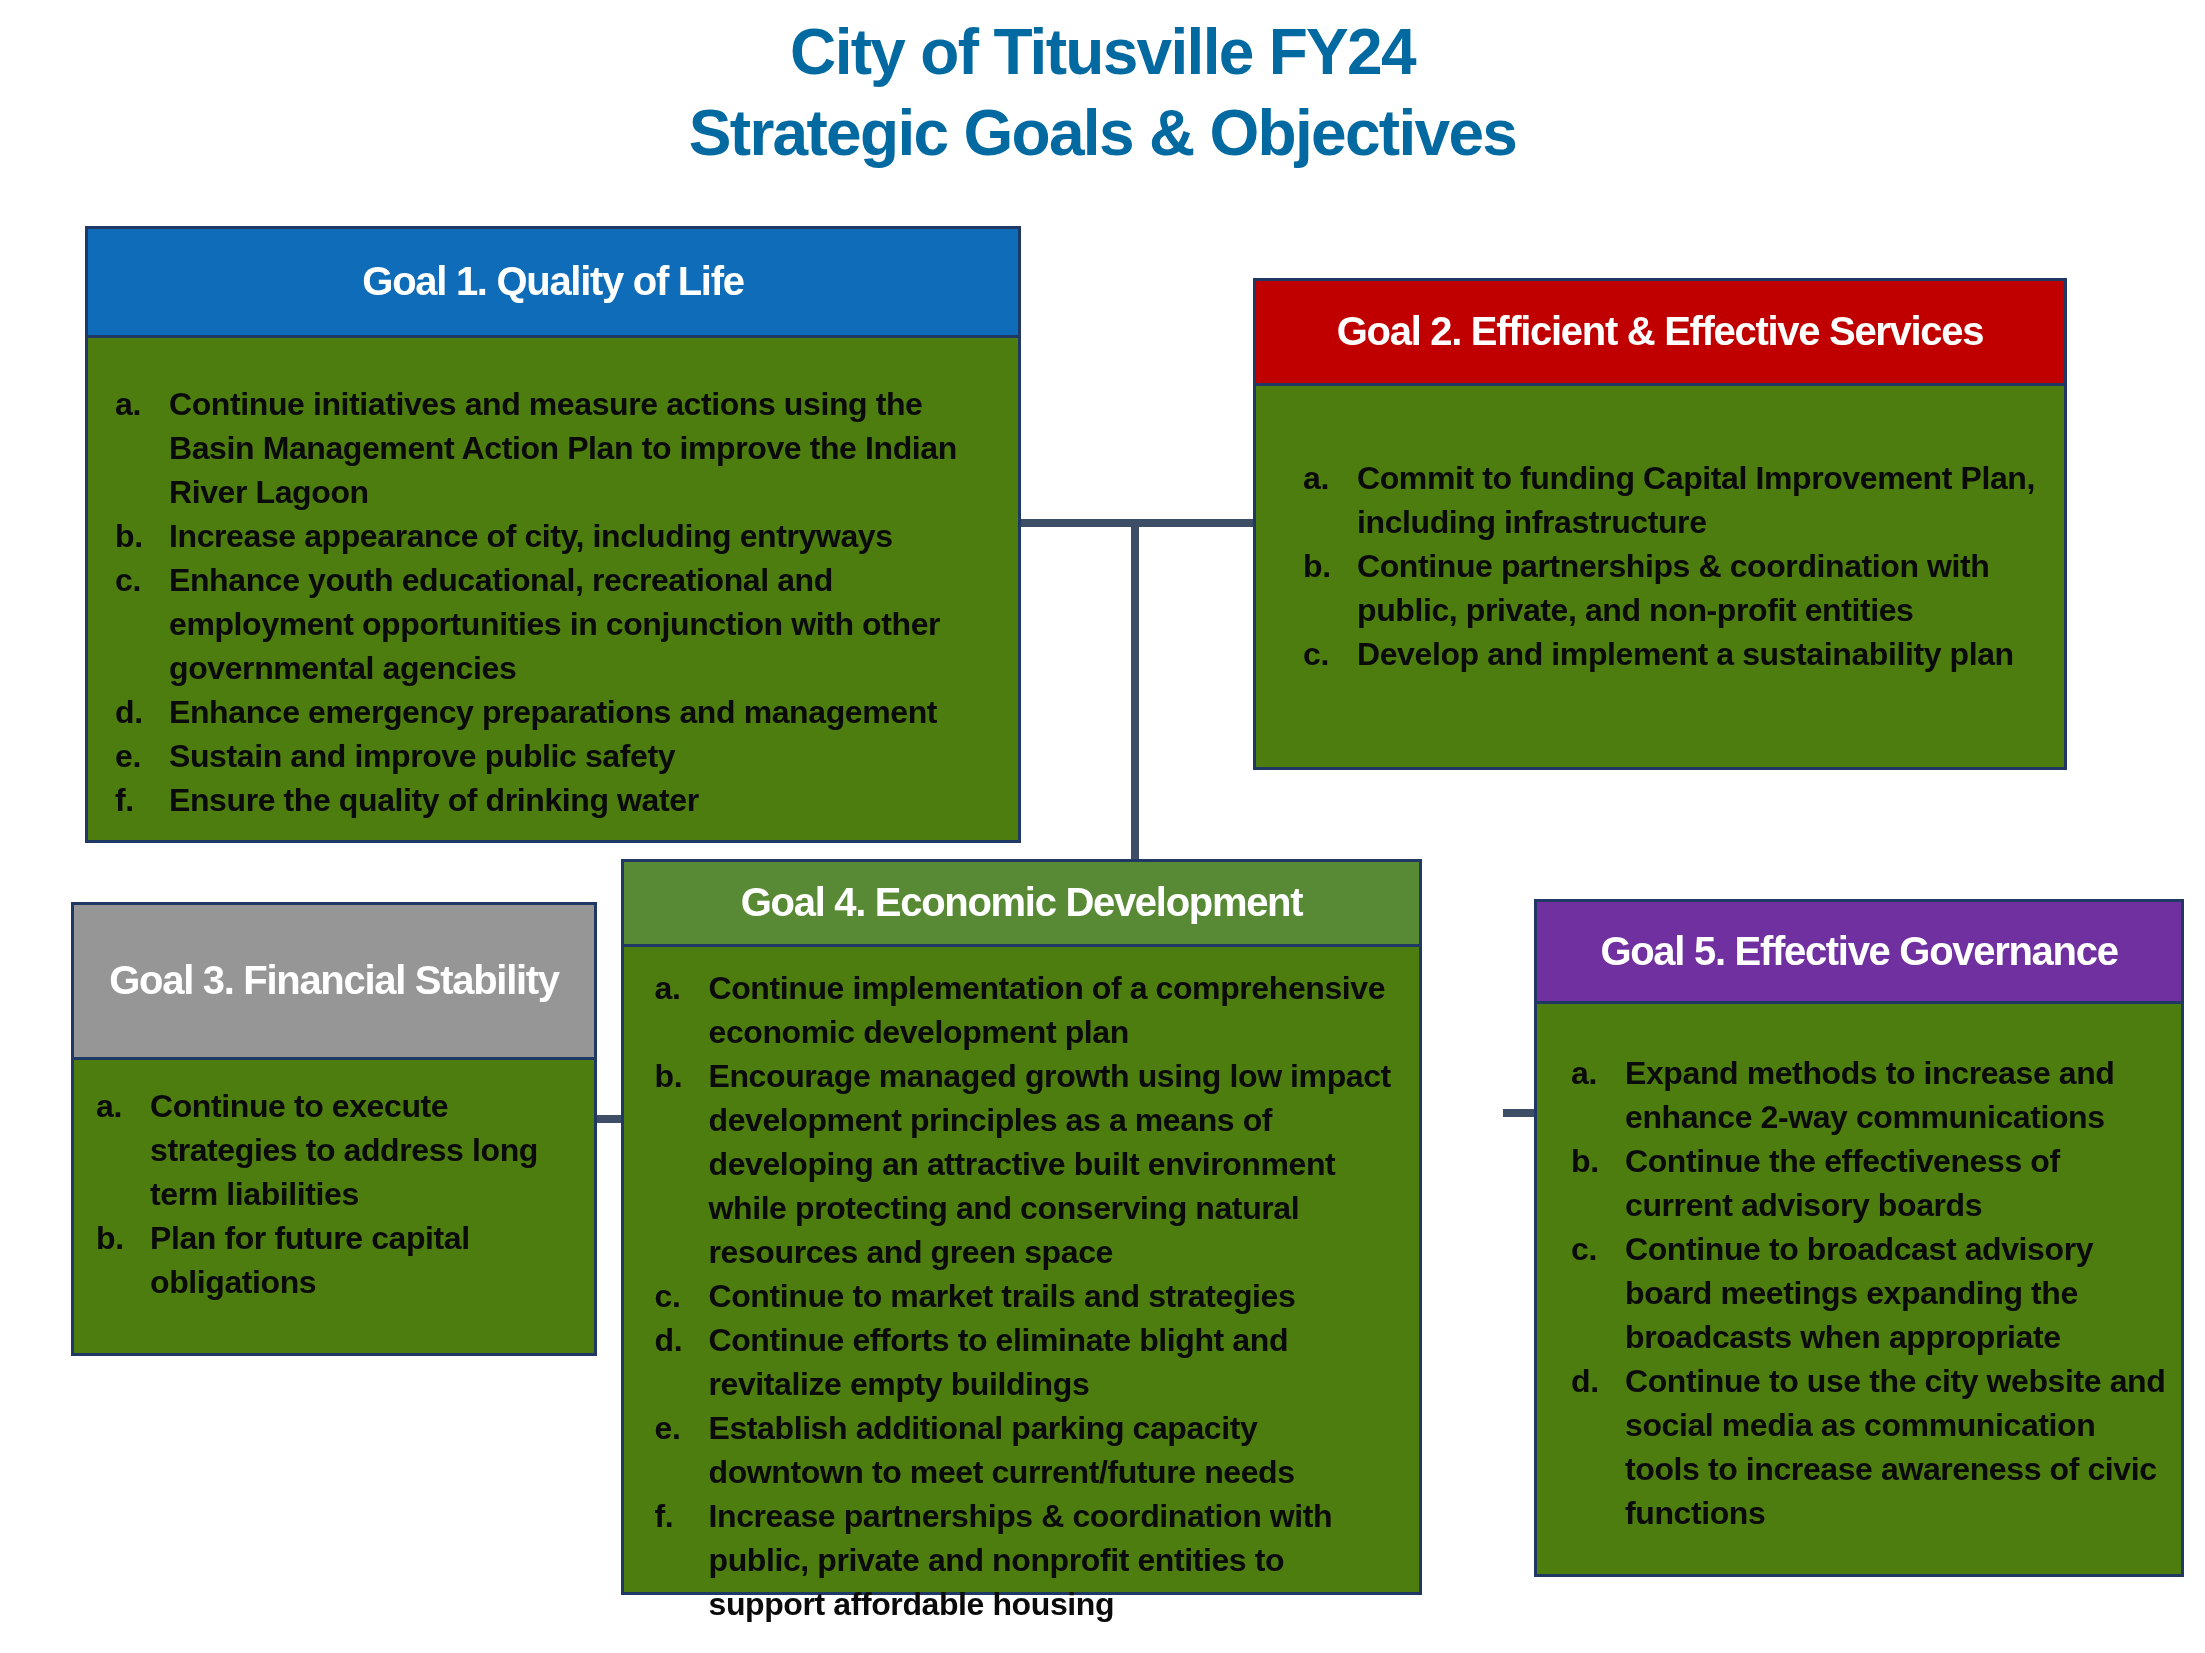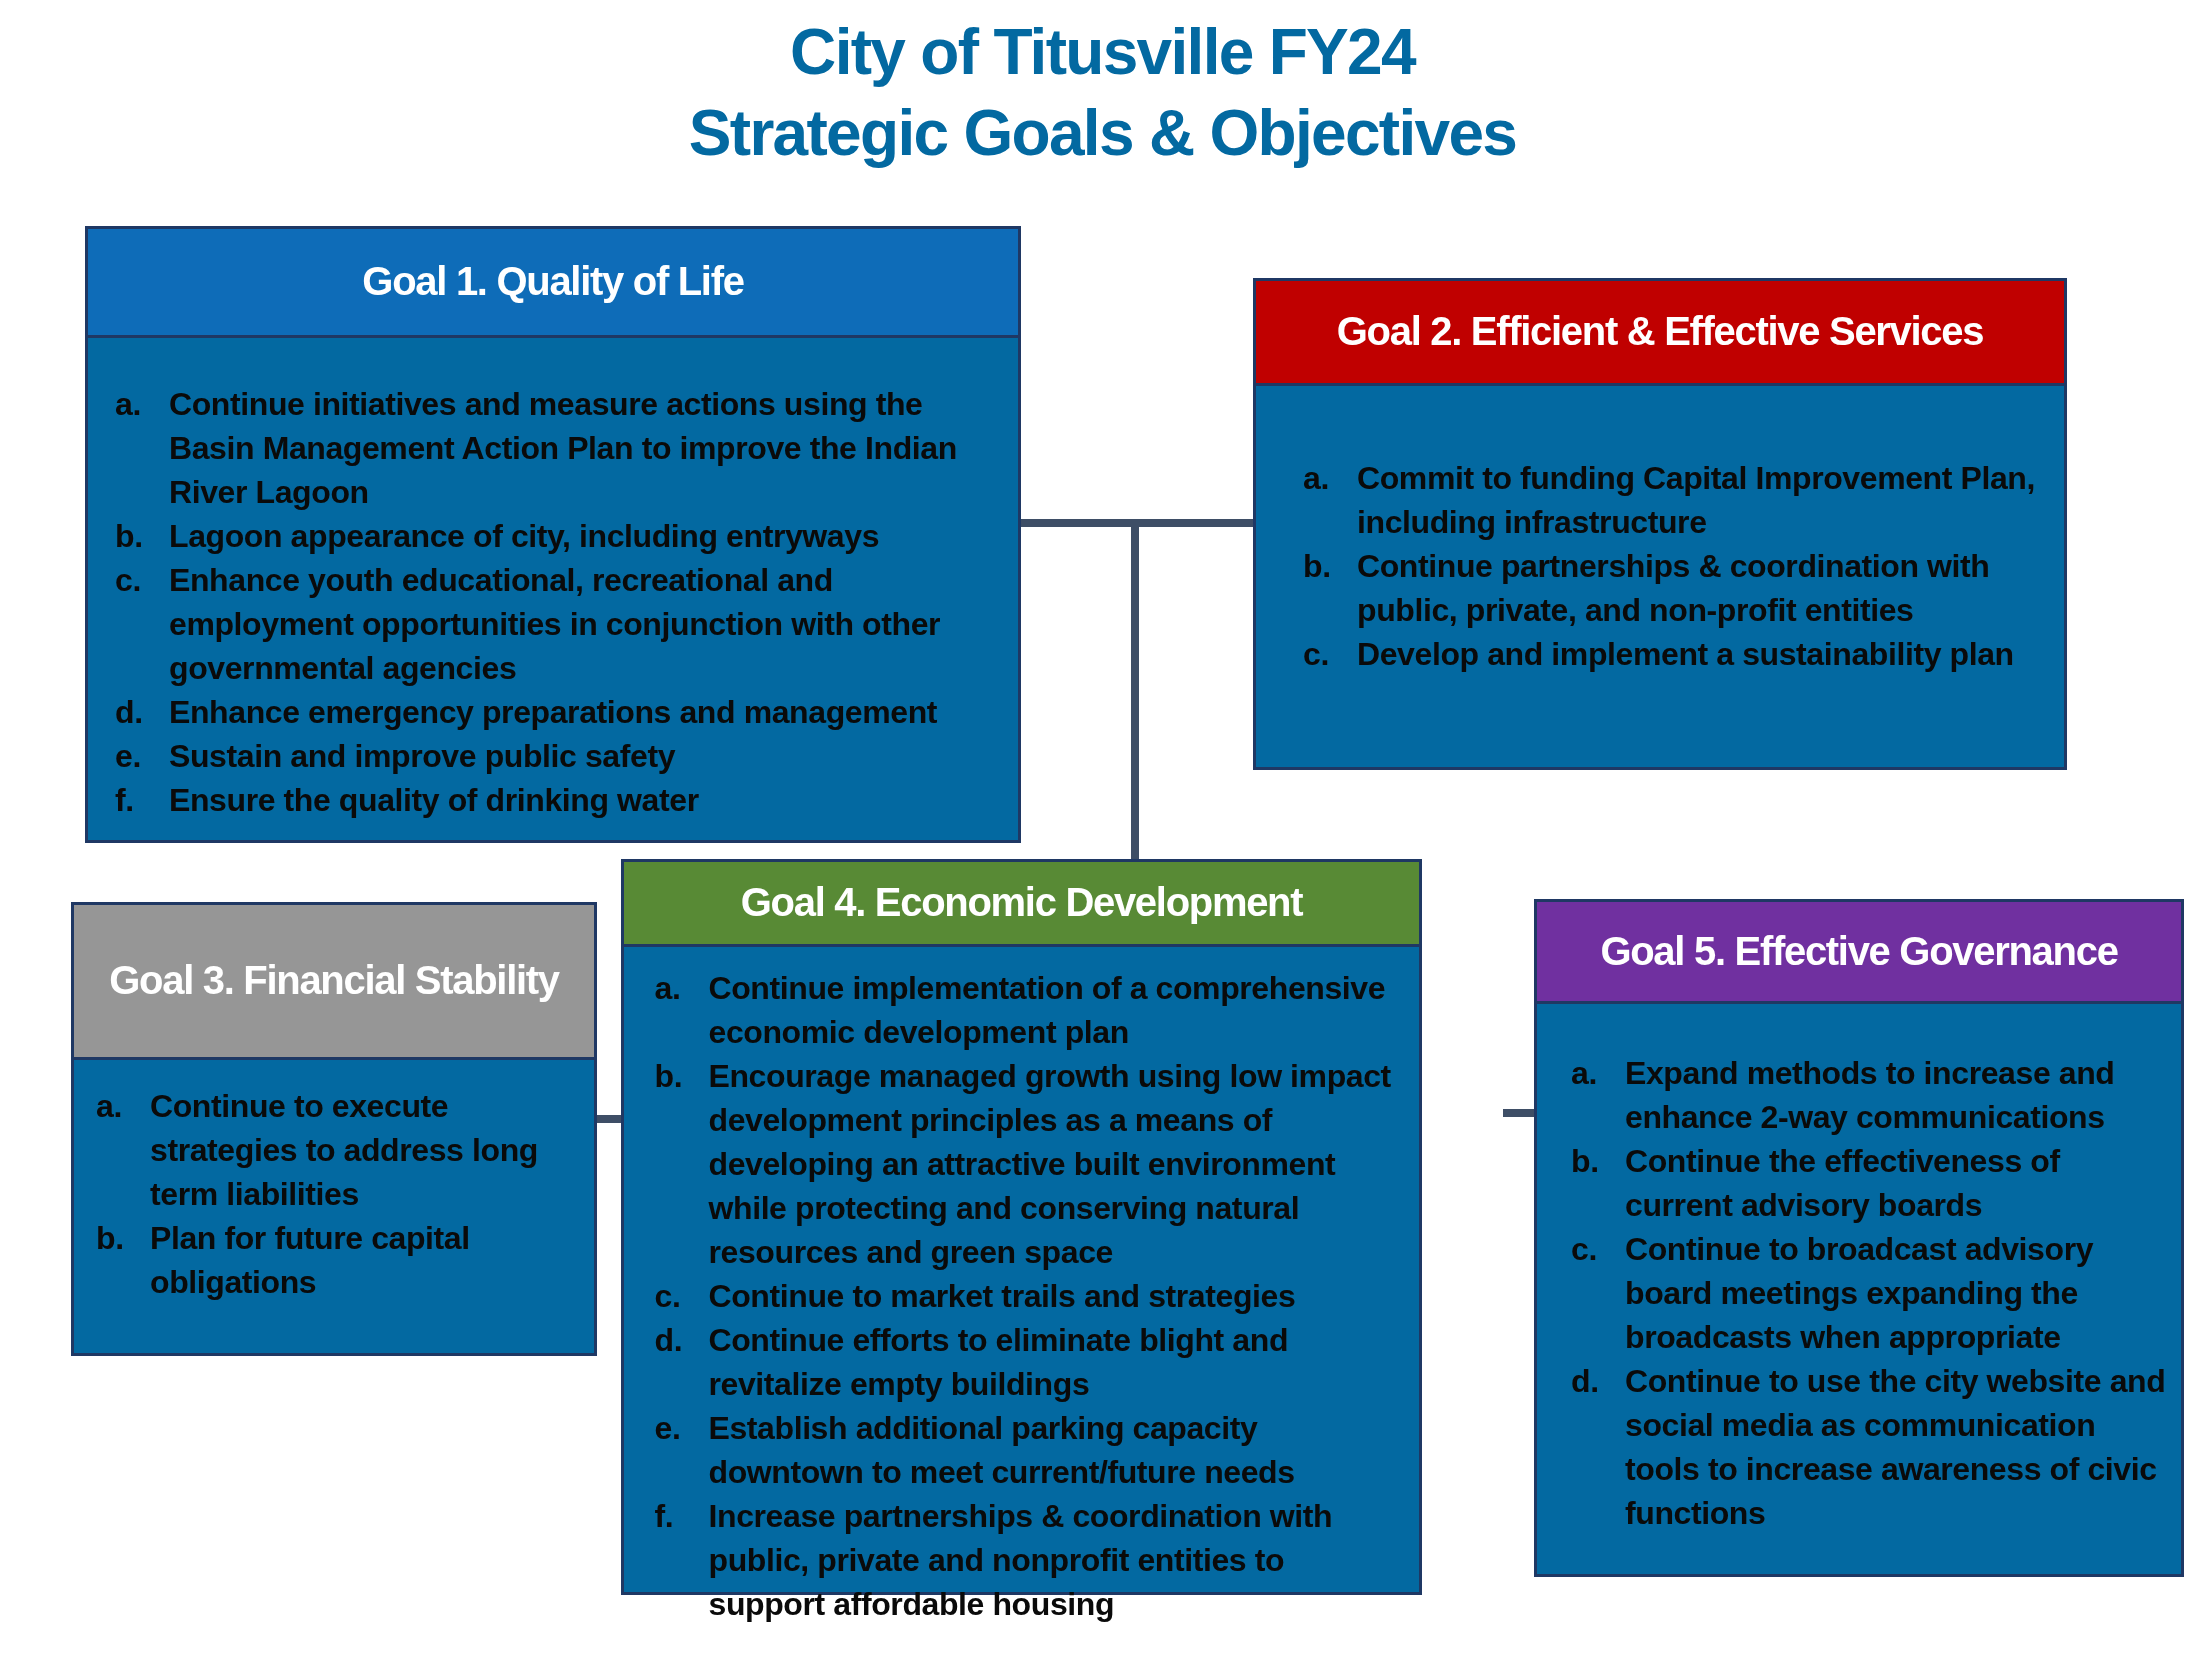--- a/index.html
+++ b/index.html
@@ -16,21 +16,21 @@
     text-align:center;
     color:#232F44;
     font-size:64px;
     font-weight:700;
     line-height:1.26;
     letter-spacing:-1.7px;
   }
   .goal-box{
     position:absolute;
     border:3.4px solid #1F3864;
-    background:#0369a1;
+    background:#4d7c0f;
     box-sizing:border-box;
     display:flex;
     flex-direction:column;
   }
   .hdr{
     flex:0 0 auto;
     border-bottom:3.4px solid #1F3864;
     color:#ffffff;
     font-weight:700;
     display:flex;
@@ -100,21 +100,21 @@
 
   <div class="goal-box" id="goal1" style="border-color: rgb(31, 56, 100);">
     <div class="hdr" style="background: rgb(14, 108, 184);">Goal 1. Quality of Life</div>
     <div class="bdy">
       <div class="item">
         <span class="item-label">a.</span>
         <span class="item-text">Continue initiatives and measure actions using the Basin Management Action Plan to improve the Indian River Lagoon</span>
       </div>
       <div class="item">
         <span class="item-label">b.</span>
-        <span class="item-text">Lagoon appearance of city, including entryways</span>
+        <span class="item-text">Increase appearance of city, including entryways</span>
       </div>
       <div class="item">
         <span class="item-label">c.</span>
         <span class="item-text">Enhance youth educational, recreational and employment opportunities in conjunction with other governmental agencies</span>
       </div>
       <div class="item">
         <span class="item-label">d.</span>
         <span class="item-text">Enhance emergency preparations and management</span>
       </div>
       <div class="item">

